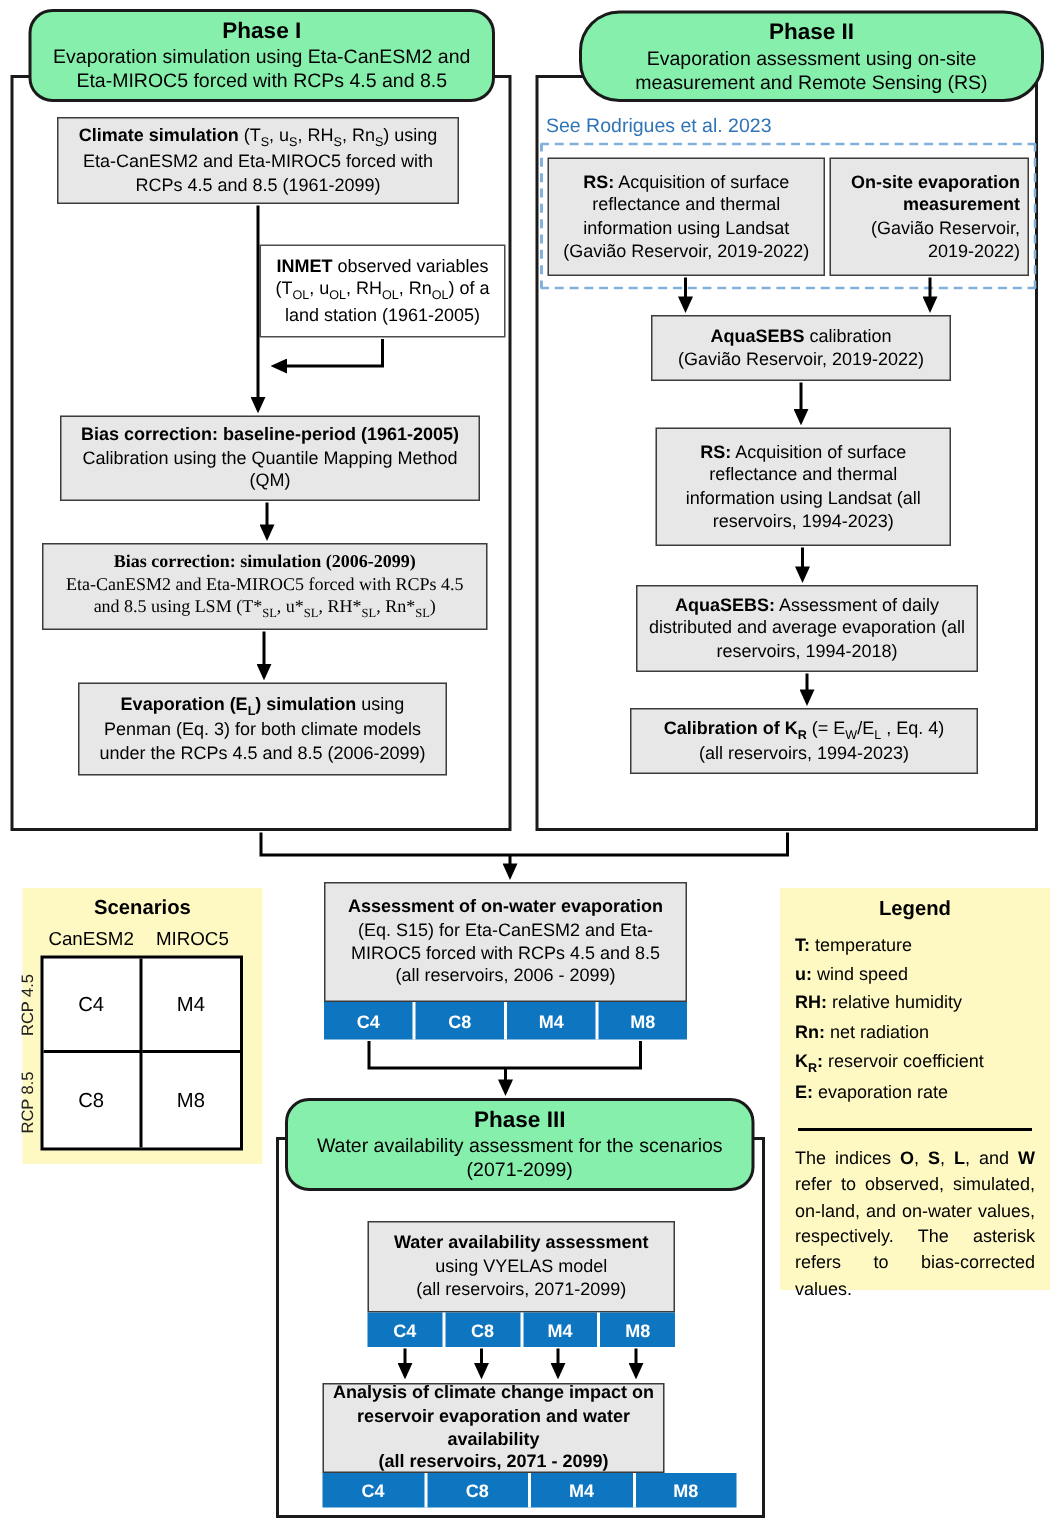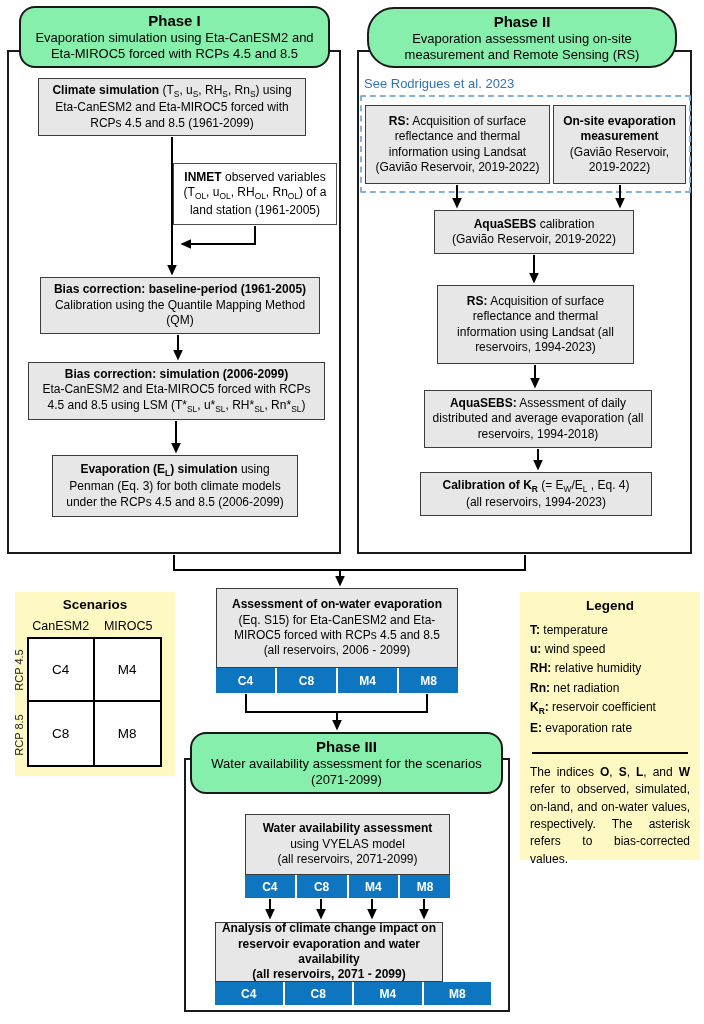--- a/index.html
+++ b/index.html
@@ -55,38 +55,38 @@
   </div>
   <div class="box" style="left:38px;top:78px;width:268px;height:58px;">
       <span><b>Climate simulation</b> (T<sub>S</sub>, u<sub>S</sub>, RH<sub>S</sub>, Rn<sub>S</sub>) using Eta-CanESM2 and Eta-MIROC5 forced with RCPs 4.5 and 8.5 (1961-2099)</span>
     </div>
   <div class="box white-box" style="left:173px;top:163px;width:164px;height:62px;">
       <span><b>INMET</b> observed variables (T<sub>OL</sub>, u<sub>OL</sub>, RH<sub>OL</sub>, Rn<sub>OL</sub>) of a land station (1961-2005)</span>
     </div>
   <div class="box" style="left:40px;top:277px;width:280px;height:57px;">
       <span><b>Bias correction: baseline-period (1961-2005)</b><br>Calibration using the Quantile Mapping Method (QM)</span>
     </div>
-  <div class="box" style="left:28px;top:362px;width:297px;height:58px;">
+  <div class="box" style="left:28px;top:362px;width:297px;height:58px;font-family:Liberation Serif, serif;">
       <span><b>Bias correction: simulation (2006-2099)</b><br>Eta-CanESM2 and Eta-MIROC5 forced with RCPs 4.5 and 8.5 using LSM (T*<sub>SL</sub>, u*<sub>SL</sub>, RH*<sub>SL</sub>, Rn*<sub>SL</sub>)</span>
     </div>
   <div class="box" style="left:52px;top:455px;width:246px;height:62px;">
       <span><b>Evaporation (E<sub>L</sub>) simulation</b> using Penman (Eq. 3) for both climate models under the RCPs 4.5 and 8.5 (2006-2099)</span>
     </div>
 
   <div class="container" style="left:357px;top:50px;width:335px;height:504px;"></div>
-  <div class="phase-hdr" style="left:367px;top:7px;width:310px;height:61px;border-radius:27px;">
+  <div class="phase-hdr" style="left:386px;top:7px;width:310px;height:61px;border-radius:27px;">
     <div class="phase-title">Phase II</div>
     <div class="phase-sub">Evaporation assessment using on-site measurement and Remote Sensing (RS)</div>
   </div>
   <div class="note-link" style="left:364px;top:76px;">See Rodrigues et al. 2023</div>
   <div class="dashbox" style="left:360px;top:95px;width:331px;height:98px;"></div>
   <div class="box" style="left:365px;top:105px;width:185px;height:79px;">
       <span><b>RS:</b> Acquisition of surface reflectance and thermal information using Landsat (Gavião Reservoir, 2019-2022)</span>
     </div>
-  <div class="box" style="left:553px;top:105px;width:133px;height:79px;">
+  <div class="box" style="left:553px;top:105px;width:133px;height:79px;text-align:right;">
       <span><b>On-site evaporation measurement</b> (Gavião Reservoir, 2019-2022)</span>
     </div>
   <div class="box" style="left:434px;top:210px;width:200px;height:44px;">
       <span><b>AquaSEBS</b> calibration<br>(Gavião Reservoir, 2019-2022)</span>
     </div>
   <div class="box" style="left:437px;top:285px;width:197px;height:79px;">
       <span><b>RS:</b> Acquisition of surface reflectance and thermal information using Landsat (all reservoirs, 1994-2023)</span>
     </div>
   <div class="box" style="left:424px;top:390px;width:228px;height:58px;">
       <span><b>AquaSEBS:</b> Assessment of daily distributed and average evaporation (all reservoirs, 1994-2018)</span>

